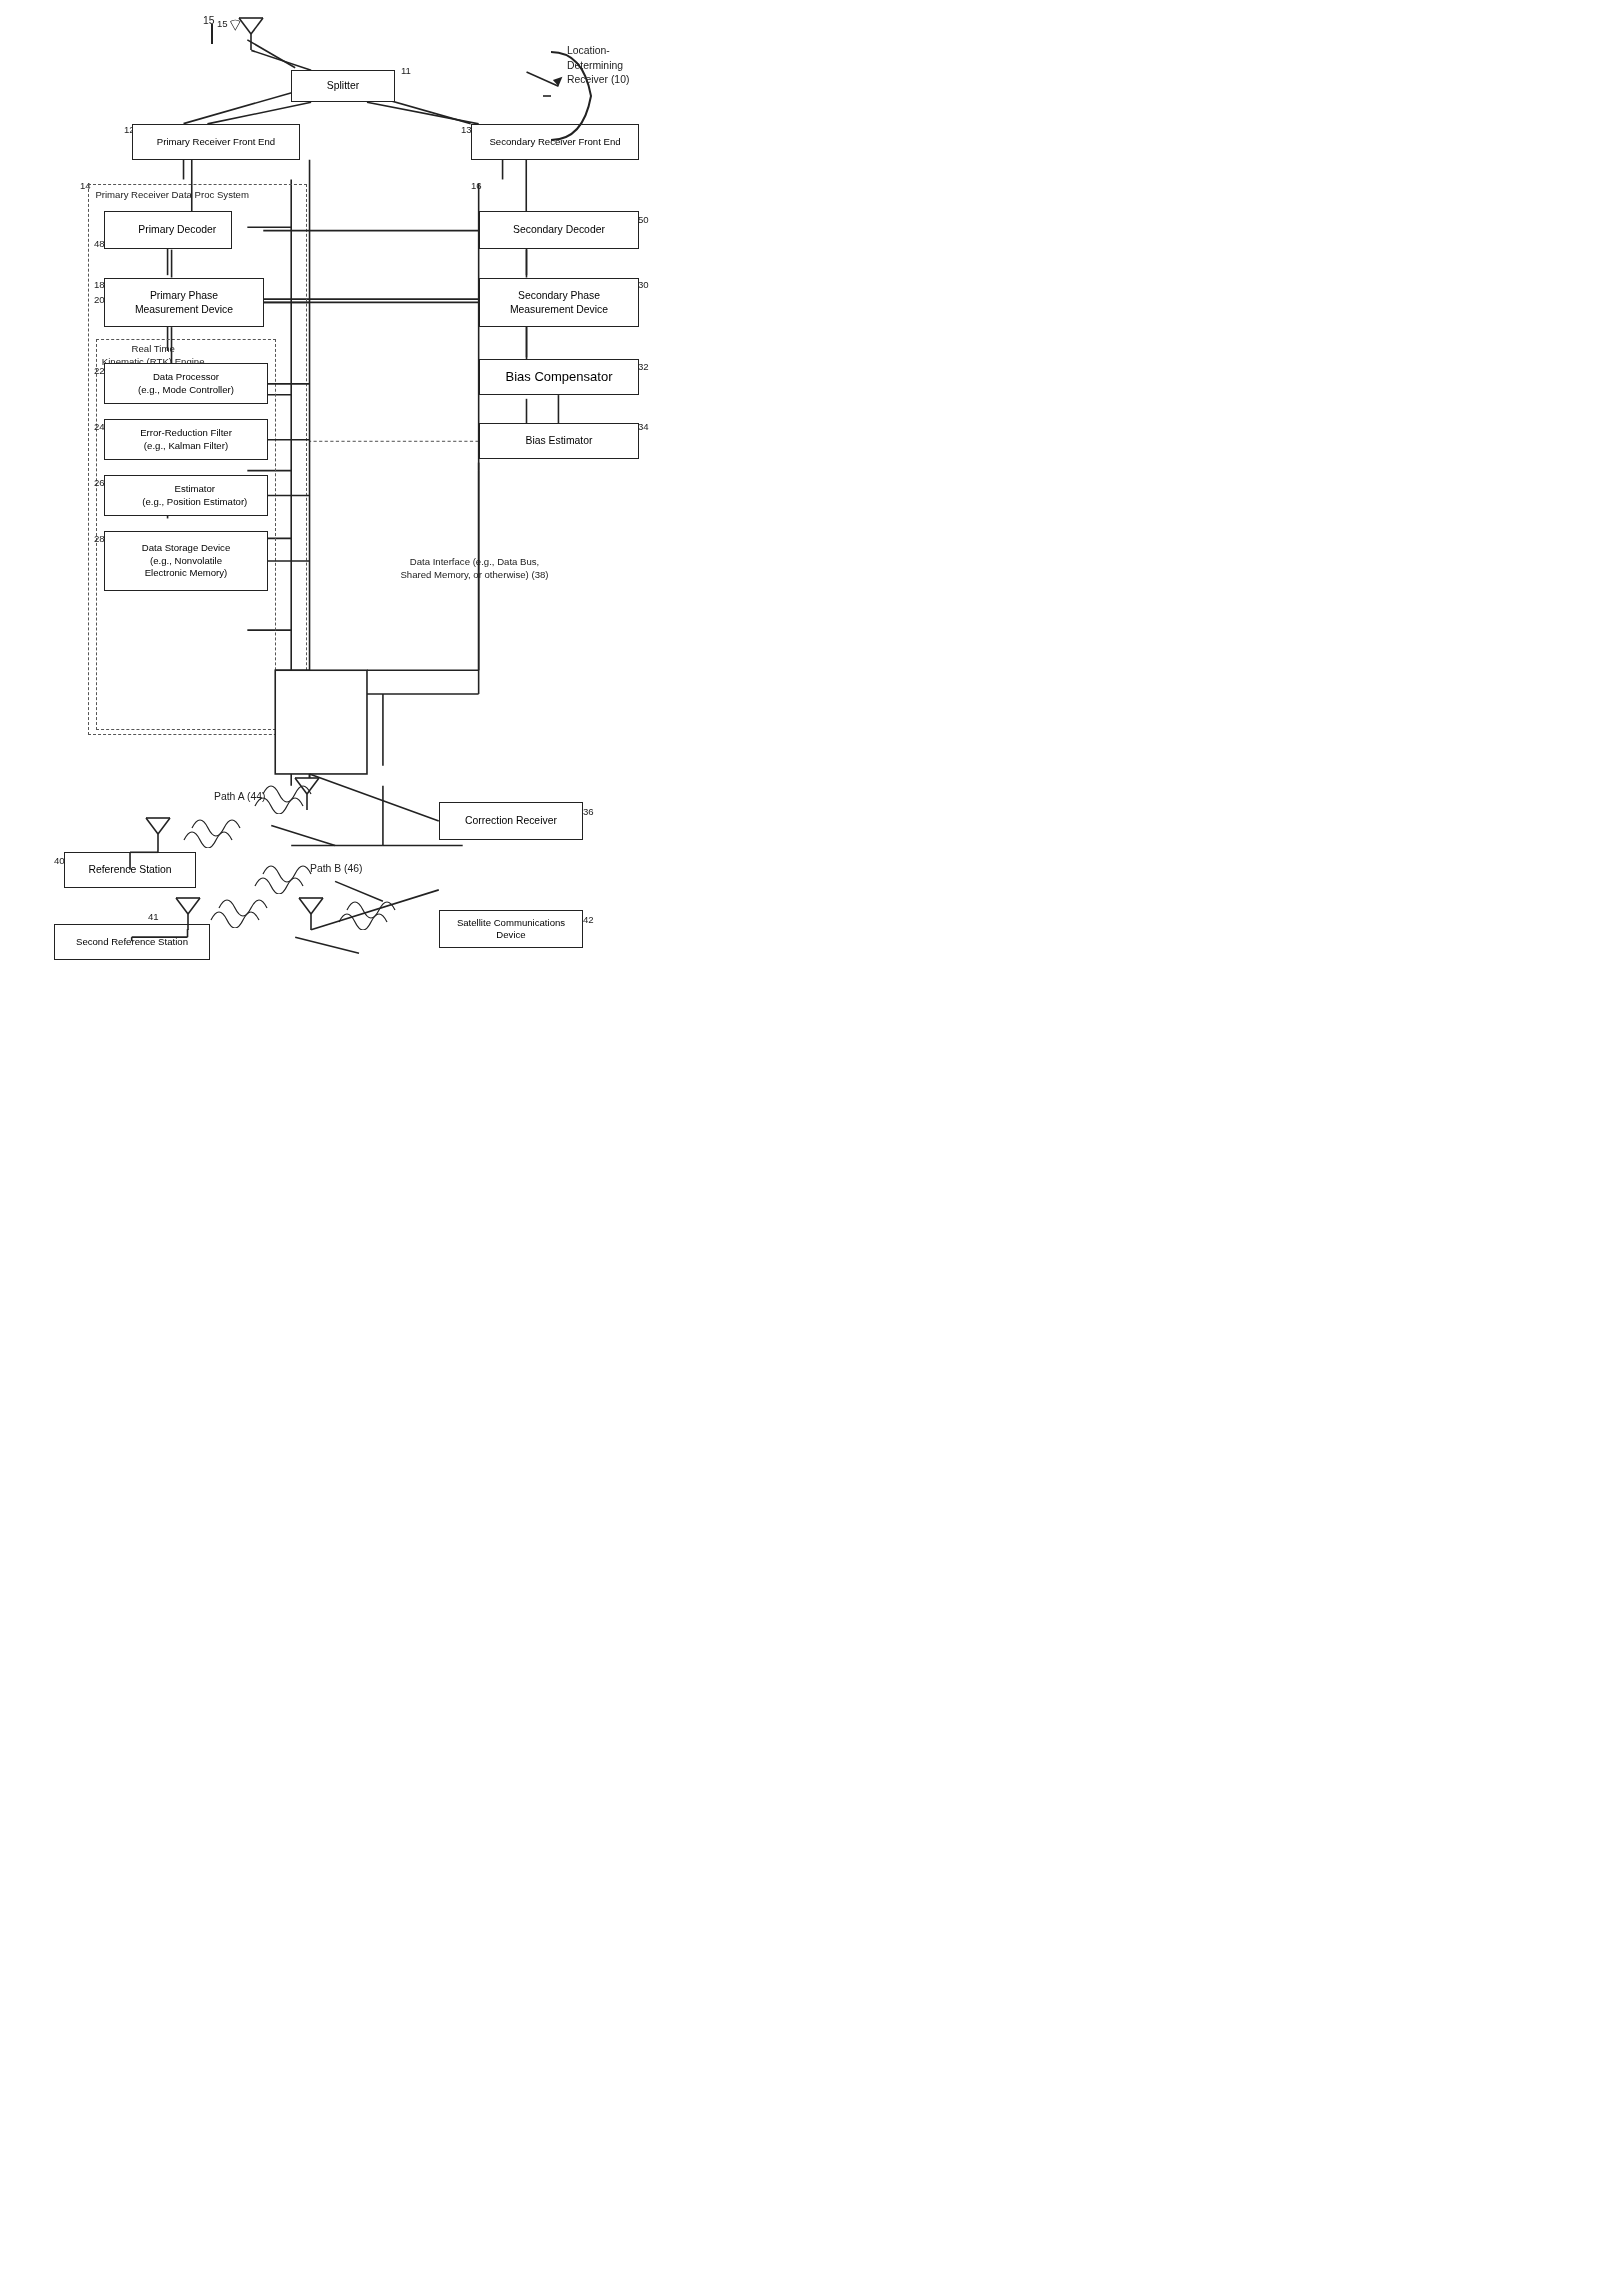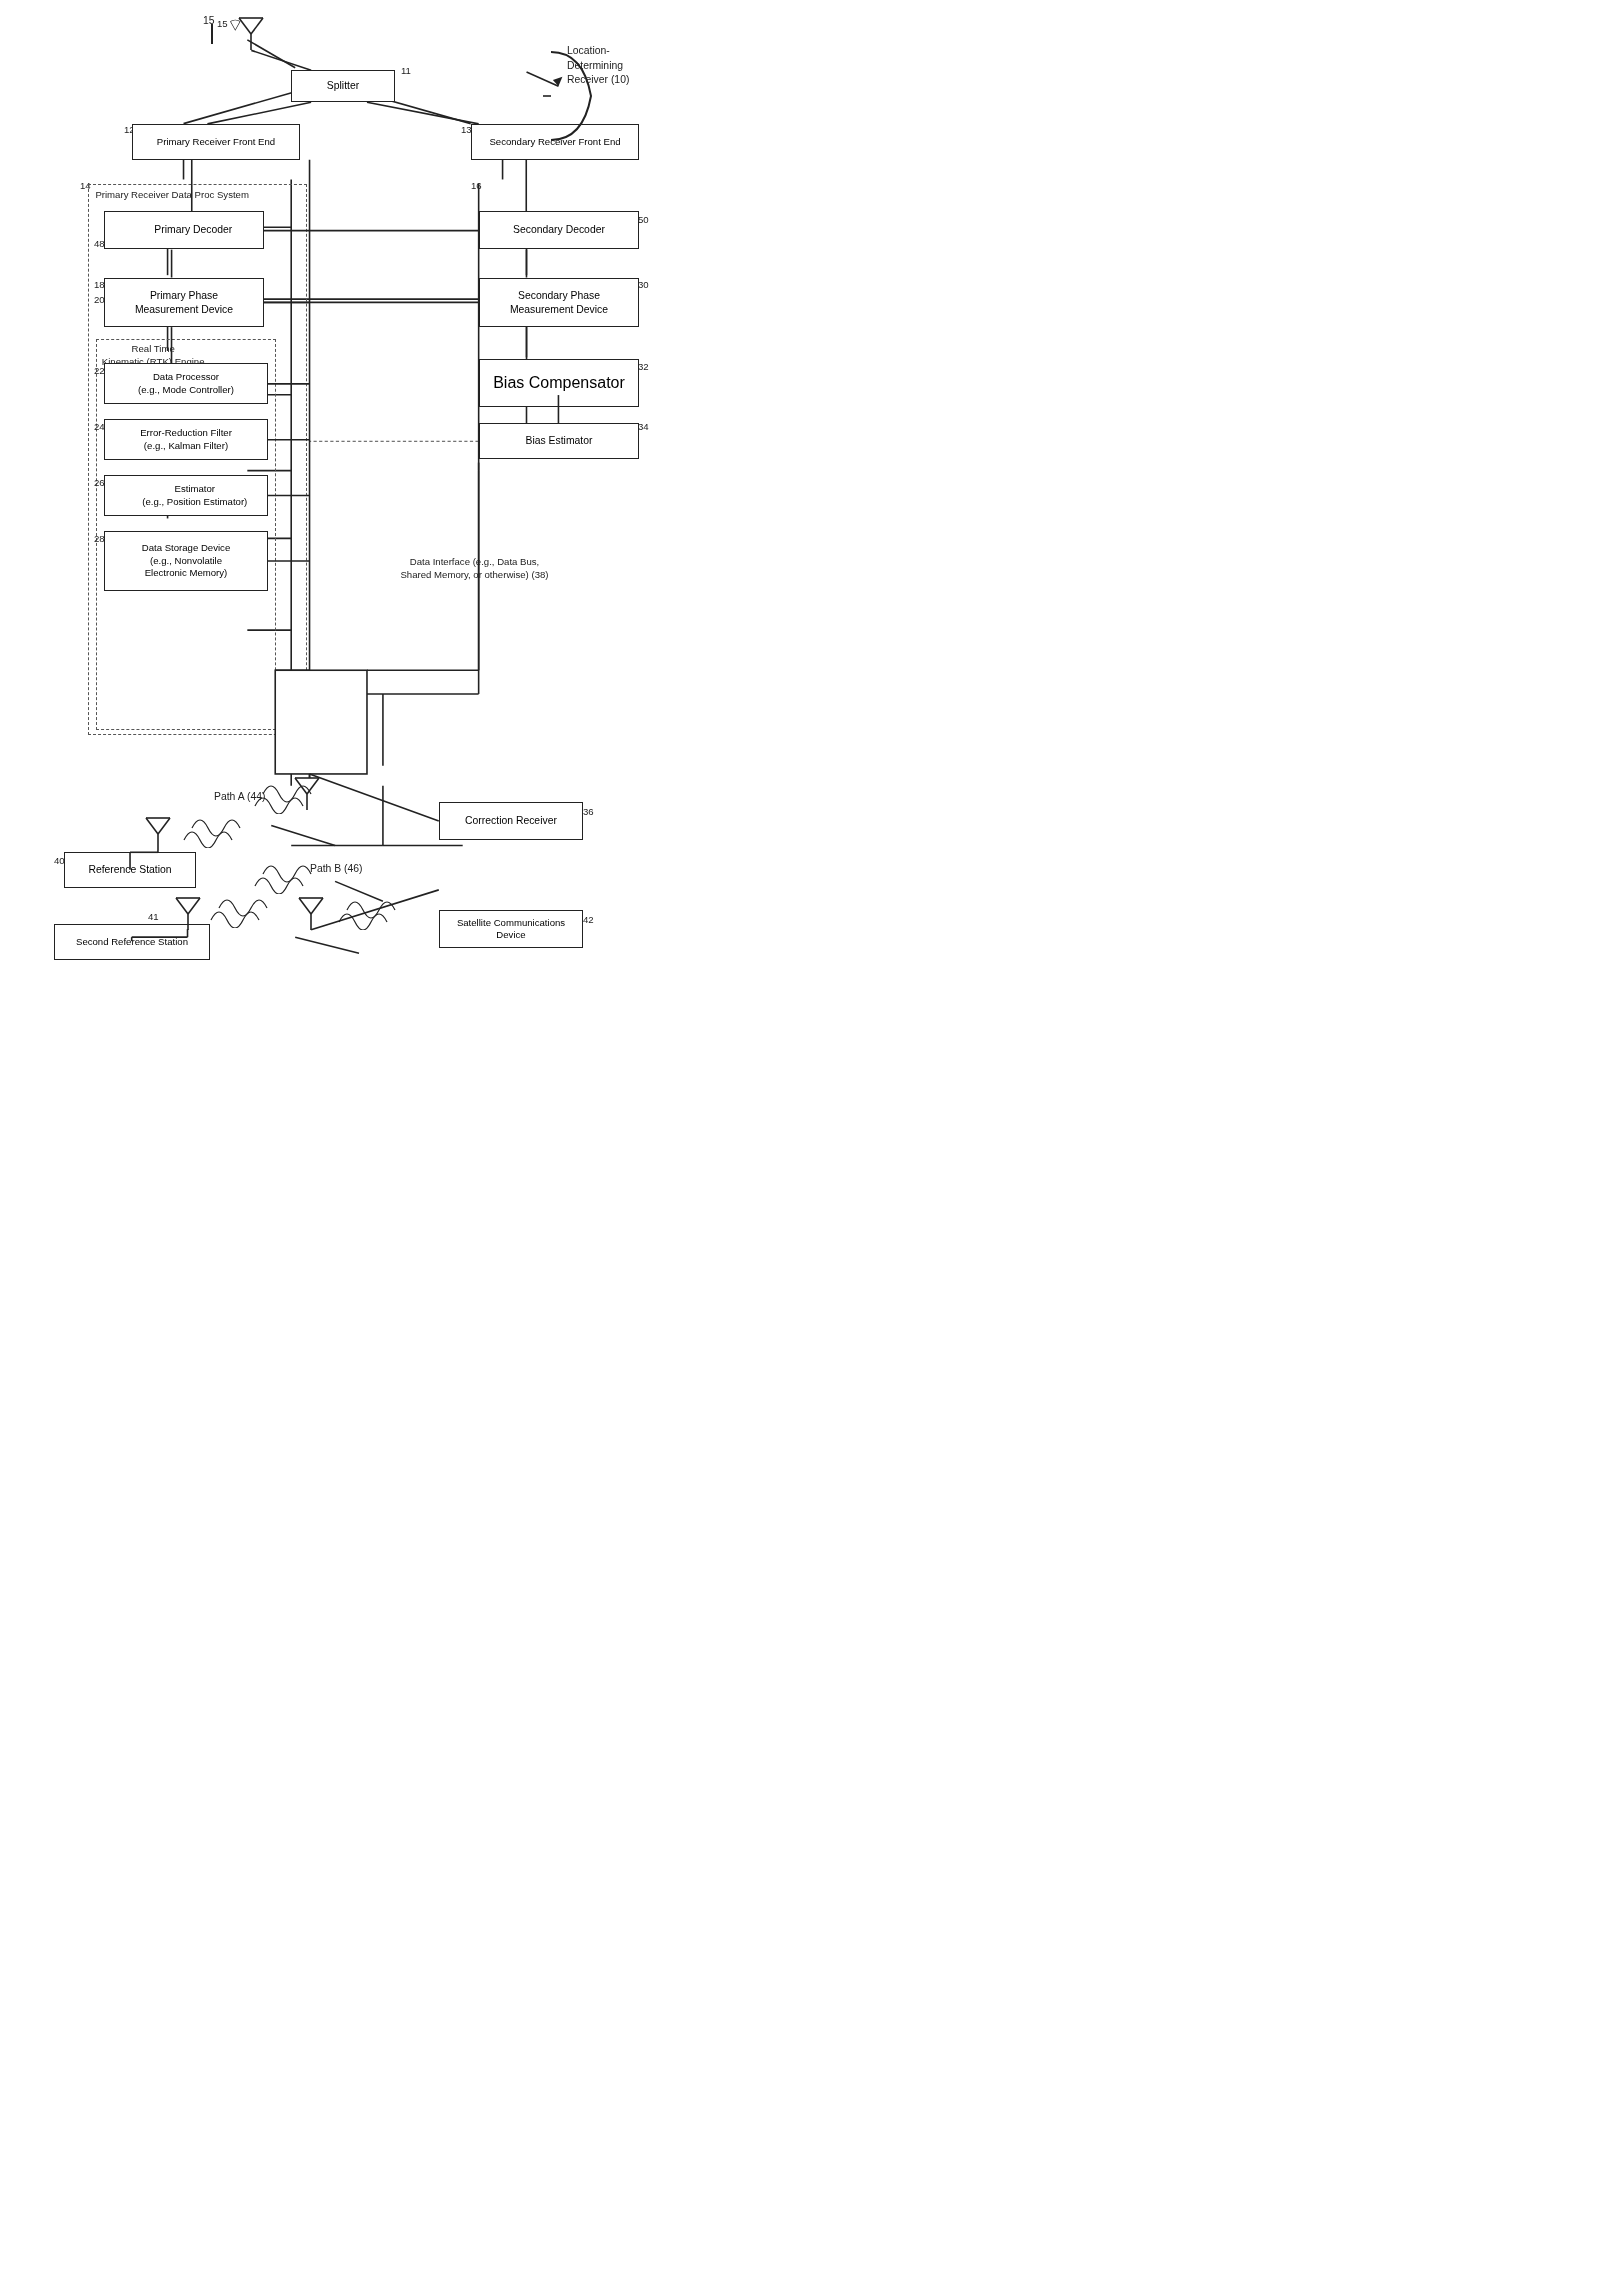--- a/index.html
+++ b/index.html
@@ -176,21 +176,21 @@
   <div class="label" style="left:471px; top:180px;">16</div>
 
 
   <svg style="position:absolute; left:0;top:0;width:718px;height:223px; pointer-events:none;" viewBox="0 0 900 280" width="718" height="223">
     <line x1="240" y1="200" x2="240" y2="265" stroke="#222" stroke-width="2"></line>
     <line x1="660" y1="200" x2="660" y2="265" stroke="#222" stroke-width="2"></line>
   </svg>
 
   <div class="label" style="left:94px; top:200px;margin-top:38px;">48</div>
 
-  <div class="box" style="left:104px; top:211px; width:160px; height:38px; font-size:10.4px;padding-left:25px;">
+  <div class="box" style="left:104px; top:211px; width:128px; height:38px; font-size:10.4px;padding-left:25px;">
     <span>Primary Decoder</span>
   </div>
 
   <div class="label" style="left:638px; top:214px;">50</div>
 
   <div class="box" style="left:479px; top:211px; width:160px; height:38px; font-size:10.4px;">
     <span>Secondary Decoder</span>
   </div>
 
   <svg style="position:absolute; left:0;top:0;width:718px;height:319px; pointer-events:none;" viewBox="0 0 900 400" width="718" height="319">
@@ -240,21 +240,21 @@
     <span>Estimator<br>(e.g., Position Estimator)</span>
   </div>
 
   <div class="label" style="left:94px; top:533px;">28</div>
 
   <div class="box" style="left:104px; top:531px; width:164px; height:60px; font-size:9.6px;">
     <span>Data Storage Device<br>(e.g., Nonvolatile<br>Electronic Memory)</span>
   </div>
 
   <div class="label" style="left:638px; top:361px;">32</div>
-  <div class="box" style="left:479px; top:359px; width:160px; height:48px; font-size:16px;">
+  <div class="box" style="left:479px; top:359px; width:160px; height:36px; font-size:13px;">
     <span>Bias Compensator</span>
   </div>
 
   <svg style="position:absolute; left:0;top:0;width:718px;height:479px; pointer-events:none;" viewBox="0 0 900 600" width="718" height="479">
     <line x1="700" y1="495" x2="700" y2="530" stroke="#222" stroke-width="2"></line>
   </svg>
 
   <div class="label" style="left:638px; top:421px;">34</div>
 
   <div class="box" style="left:479px; top:423px; width:160px; height:36px; font-size:10.4px;">

